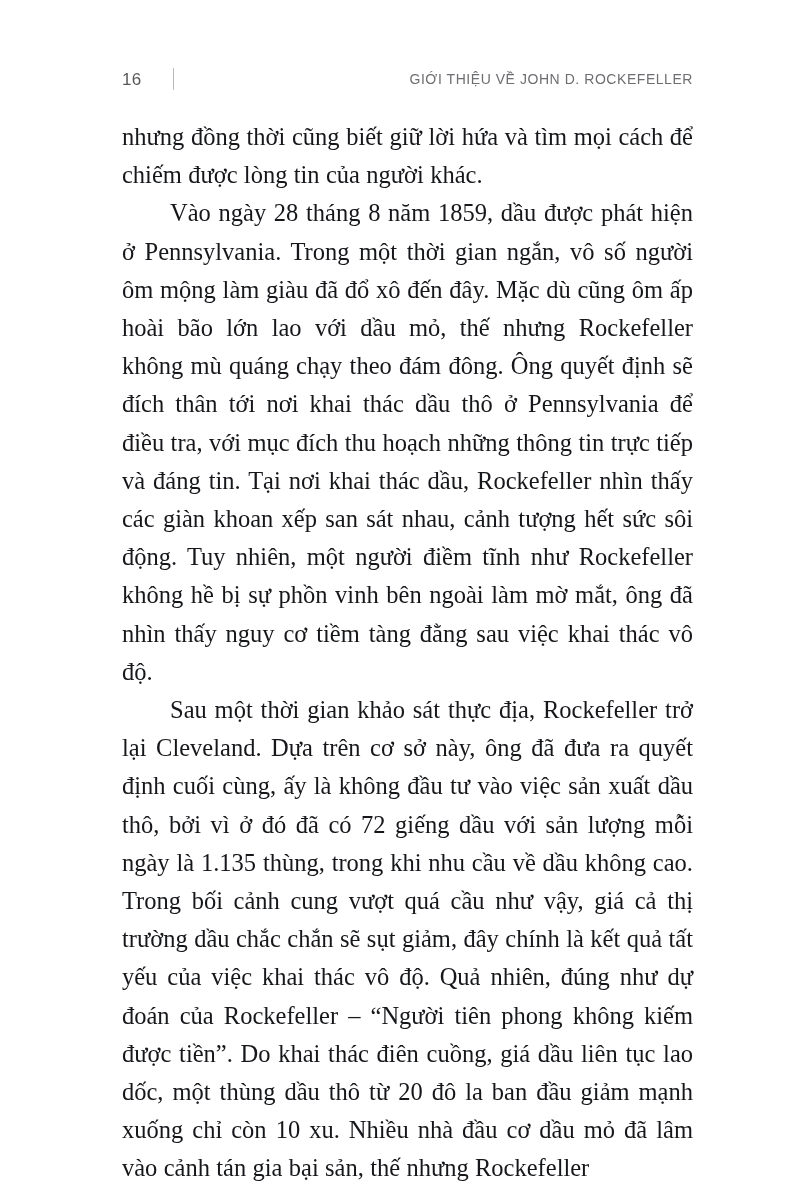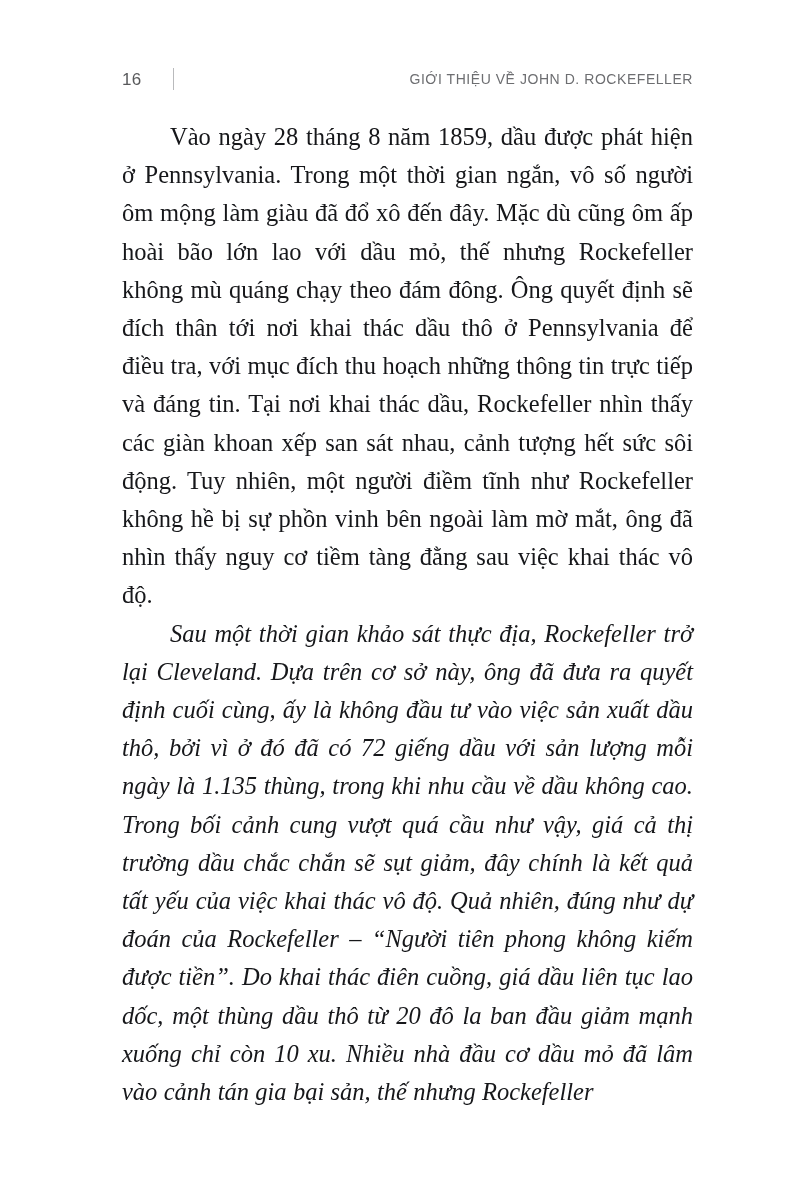--- a/index.html
+++ b/index.html
@@ -86,34 +86,34 @@
     word-spacing: 0.2px;
     -webkit-font-smoothing: antialiased;
   }
 
   .body-paragraph.continued {
     text-indent: 0;
   }
 
   .body-paragraph + .body-paragraph {
     margin-top: 0;
-    font-style: italic;
   }
 </style>
 </head>
 <body>
 
 <div class="page">
 
   <div class="page-header">
     <div class="folio-group">
       <span class="folio-number">16</span>
       <span class="folio-rule"></span>
     </div>
     <span class="running-head">GIỚI THIỆU VỀ JOHN D. ROCKEFELLER</span>
   </div>
 
   <div class="text-column">
+    <p class="body-paragraph continued">nhưng đồng thời cũng biết giữ lời hứa và tìm mọi cách để chiếm được lòng tin của người khác.</p>
     <p class="body-paragraph">Vào ngày 28 tháng 8 năm 1859, dầu được phát hiện ở Pennsylvania. Trong một thời gian ngắn, vô số người ôm mộng làm giàu đã đổ xô đến đây. Mặc dù cũng ôm ấp hoài bão lớn lao với dầu mỏ, thế nhưng Rockefeller không mù quáng chạy theo đám đông. Ông quyết định sẽ đích thân tới nơi khai thác dầu thô ở Pennsylvania để điều tra, với mục đích thu hoạch những thông tin trực tiếp và đáng tin. Tại nơi khai thác dầu, Rockefeller nhìn thấy các giàn khoan xếp san sát nhau, cảnh tượng hết sức sôi động. Tuy nhiên, một người điềm tĩnh như Rockefeller không hề bị sự phồn vinh bên ngoài làm mờ mắt, ông đã nhìn thấy nguy cơ tiềm tàng đằng sau việc khai thác vô độ.</p>
     <p class="body-paragraph">Sau một thời gian khảo sát thực địa, Rockefeller trở lại Cleveland. Dựa trên cơ sở này, ông đã đưa ra quyết định cuối cùng, ấy là không đầu tư vào việc sản xuất dầu thô, bởi vì ở đó đã có 72 giếng dầu với sản lượng mỗi ngày là 1.135 thùng, trong khi nhu cầu về dầu không cao. Trong bối cảnh cung vượt quá cầu như vậy, giá cả thị trường dầu chắc chắn sẽ sụt giảm, đây chính là kết quả tất yếu của việc khai thác vô độ. Quả nhiên, đúng như dự đoán của Rockefeller – “Người tiên phong không kiếm được tiền”. Do khai thác điên cuồng, giá dầu liên tục lao dốc, một thùng dầu thô từ 20 đô la ban đầu giảm mạnh xuống chỉ còn 10 xu. Nhiều nhà đầu cơ dầu mỏ đã lâm vào cảnh tán gia bại sản, thế nhưng Rockefeller</p>
   </div>
 
 </div>
 
 </body></html>

